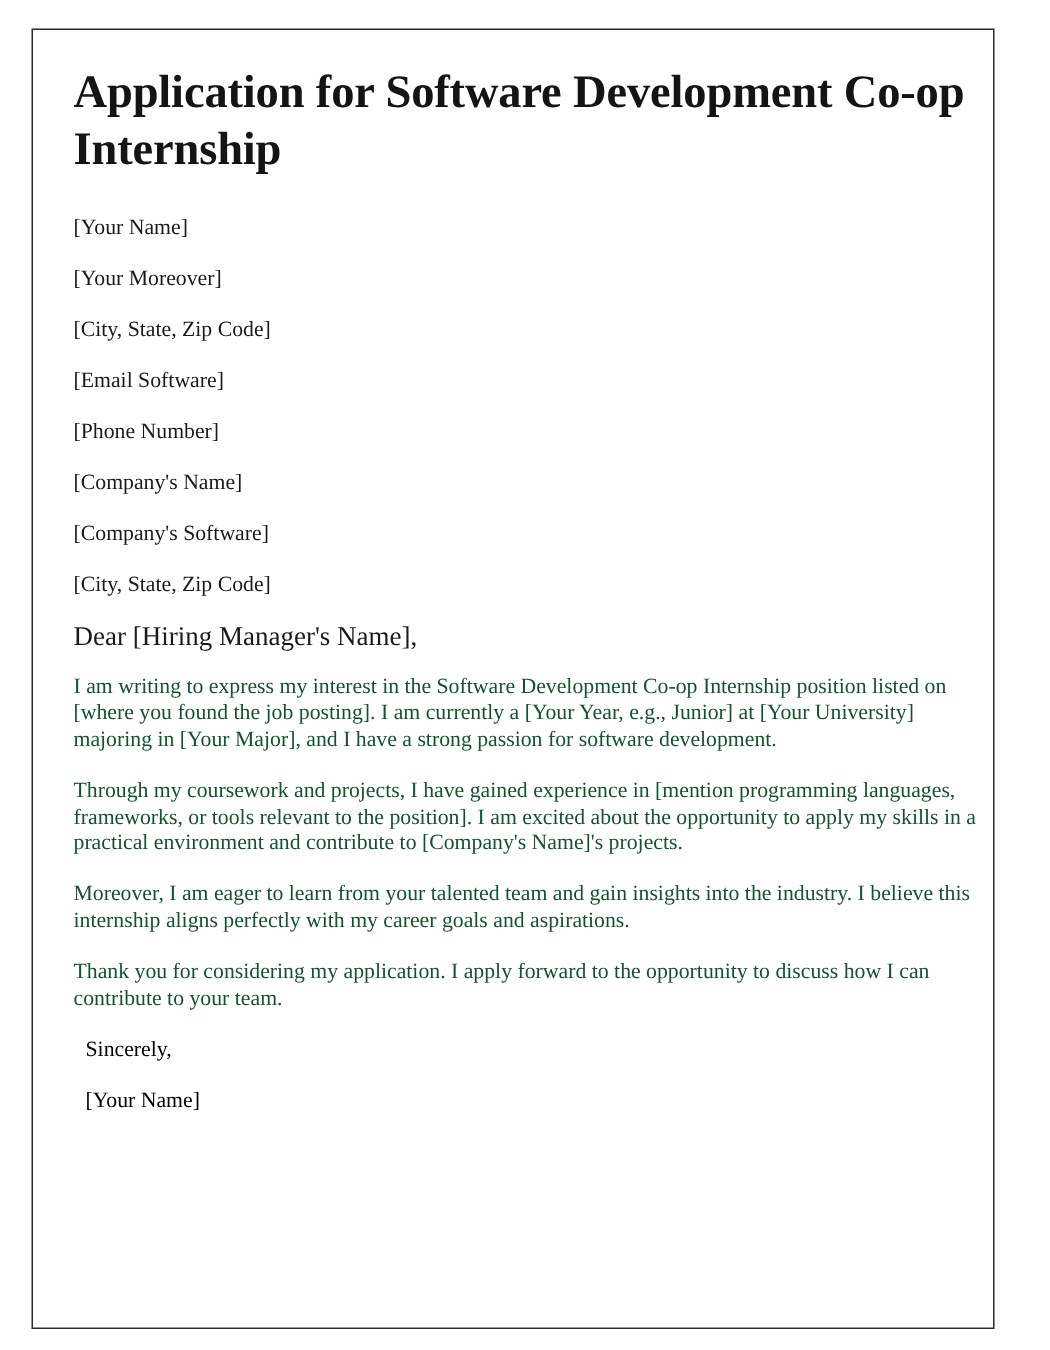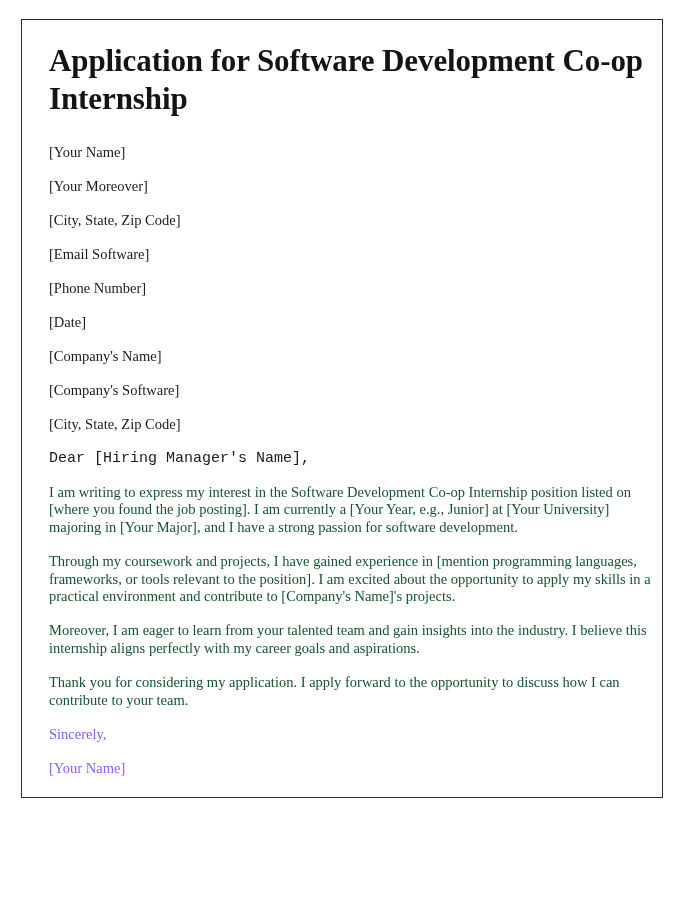--- a/index.html
+++ b/index.html
@@ -13,21 +13,21 @@
     overflow: hidden;
     font-family: "Liberation Serif", "DejaVu Serif", serif;
     color: #1a1a1a;
   }
 
   .page-frame {
     position: absolute;
     left: 21px;
     top: 19px;
     width: 642px;
-    height: 779px;
+    height: 867px;
     border: 1.5px solid #2b2b30;
     box-sizing: border-box;
     background: #ffffff;
     overflow: hidden;
   }
 
   .letter-body {
     position: absolute;
     left: 27px;
     top: 22px;
@@ -47,59 +47,57 @@
   }
 
   .addr-line {
     font-size: 14.5px;
     line-height: 17px;
     margin: 0 0 17px 0;
     color: #1a1a1a;
   }
 
   .salutation {
-    font-size: 15px;
+    font-size: 18px;
     line-height: 17px;
     margin: 0 0 17px 0;
     color: #1a1a1a;
-    font-family: Liberation Mono, monospace;
   }
 
   .body-par {
     font-size: 14.5px;
     line-height: 17.4px;
     margin: 0 0 17px 0;
     color: #14532d;
     text-align: left;
   }
 
   .closing-line {
     font-size: 14.5px;
     line-height: 17px;
-    margin: 0 0 17px 0;
-    color: #8b5cf6;
+    margin: 0 0 17px 8px;
+    color: #000000;
   }
 </style>
 </head>
 <body>
 
 <div class="page-frame">
   <div class="letter-body">
 
     <h1 class="doc-title">Application for Software Development Co-op Internship</h1>
 
     <div>
       <p class="addr-line">[Your Name]</p>
       <p class="addr-line">[Your Moreover]</p>
       <p class="addr-line">[City, State, Zip Code]</p>
       <p class="addr-line">[Email Software]</p>
       <p class="addr-line">[Phone Number]</p>
     </div>
 
-    <p class="addr-line">[Date]</p>
 
     <div>
       <p class="addr-line">[Company's Name]</p>
       <p class="addr-line">[Company's Software]</p>
       <p class="addr-line">[City, State, Zip Code]</p>
     </div>
 
     <p class="salutation">Dear [Hiring Manager's Name],</p>
 
     <p class="body-par">I am writing to express my interest in the Software Development Co-op Internship position listed on [where you found the job posting]. I am currently a [Your Year, e.g., Junior] at [Your University] majoring in [Your Major], and I have a strong passion for software development.</p>

